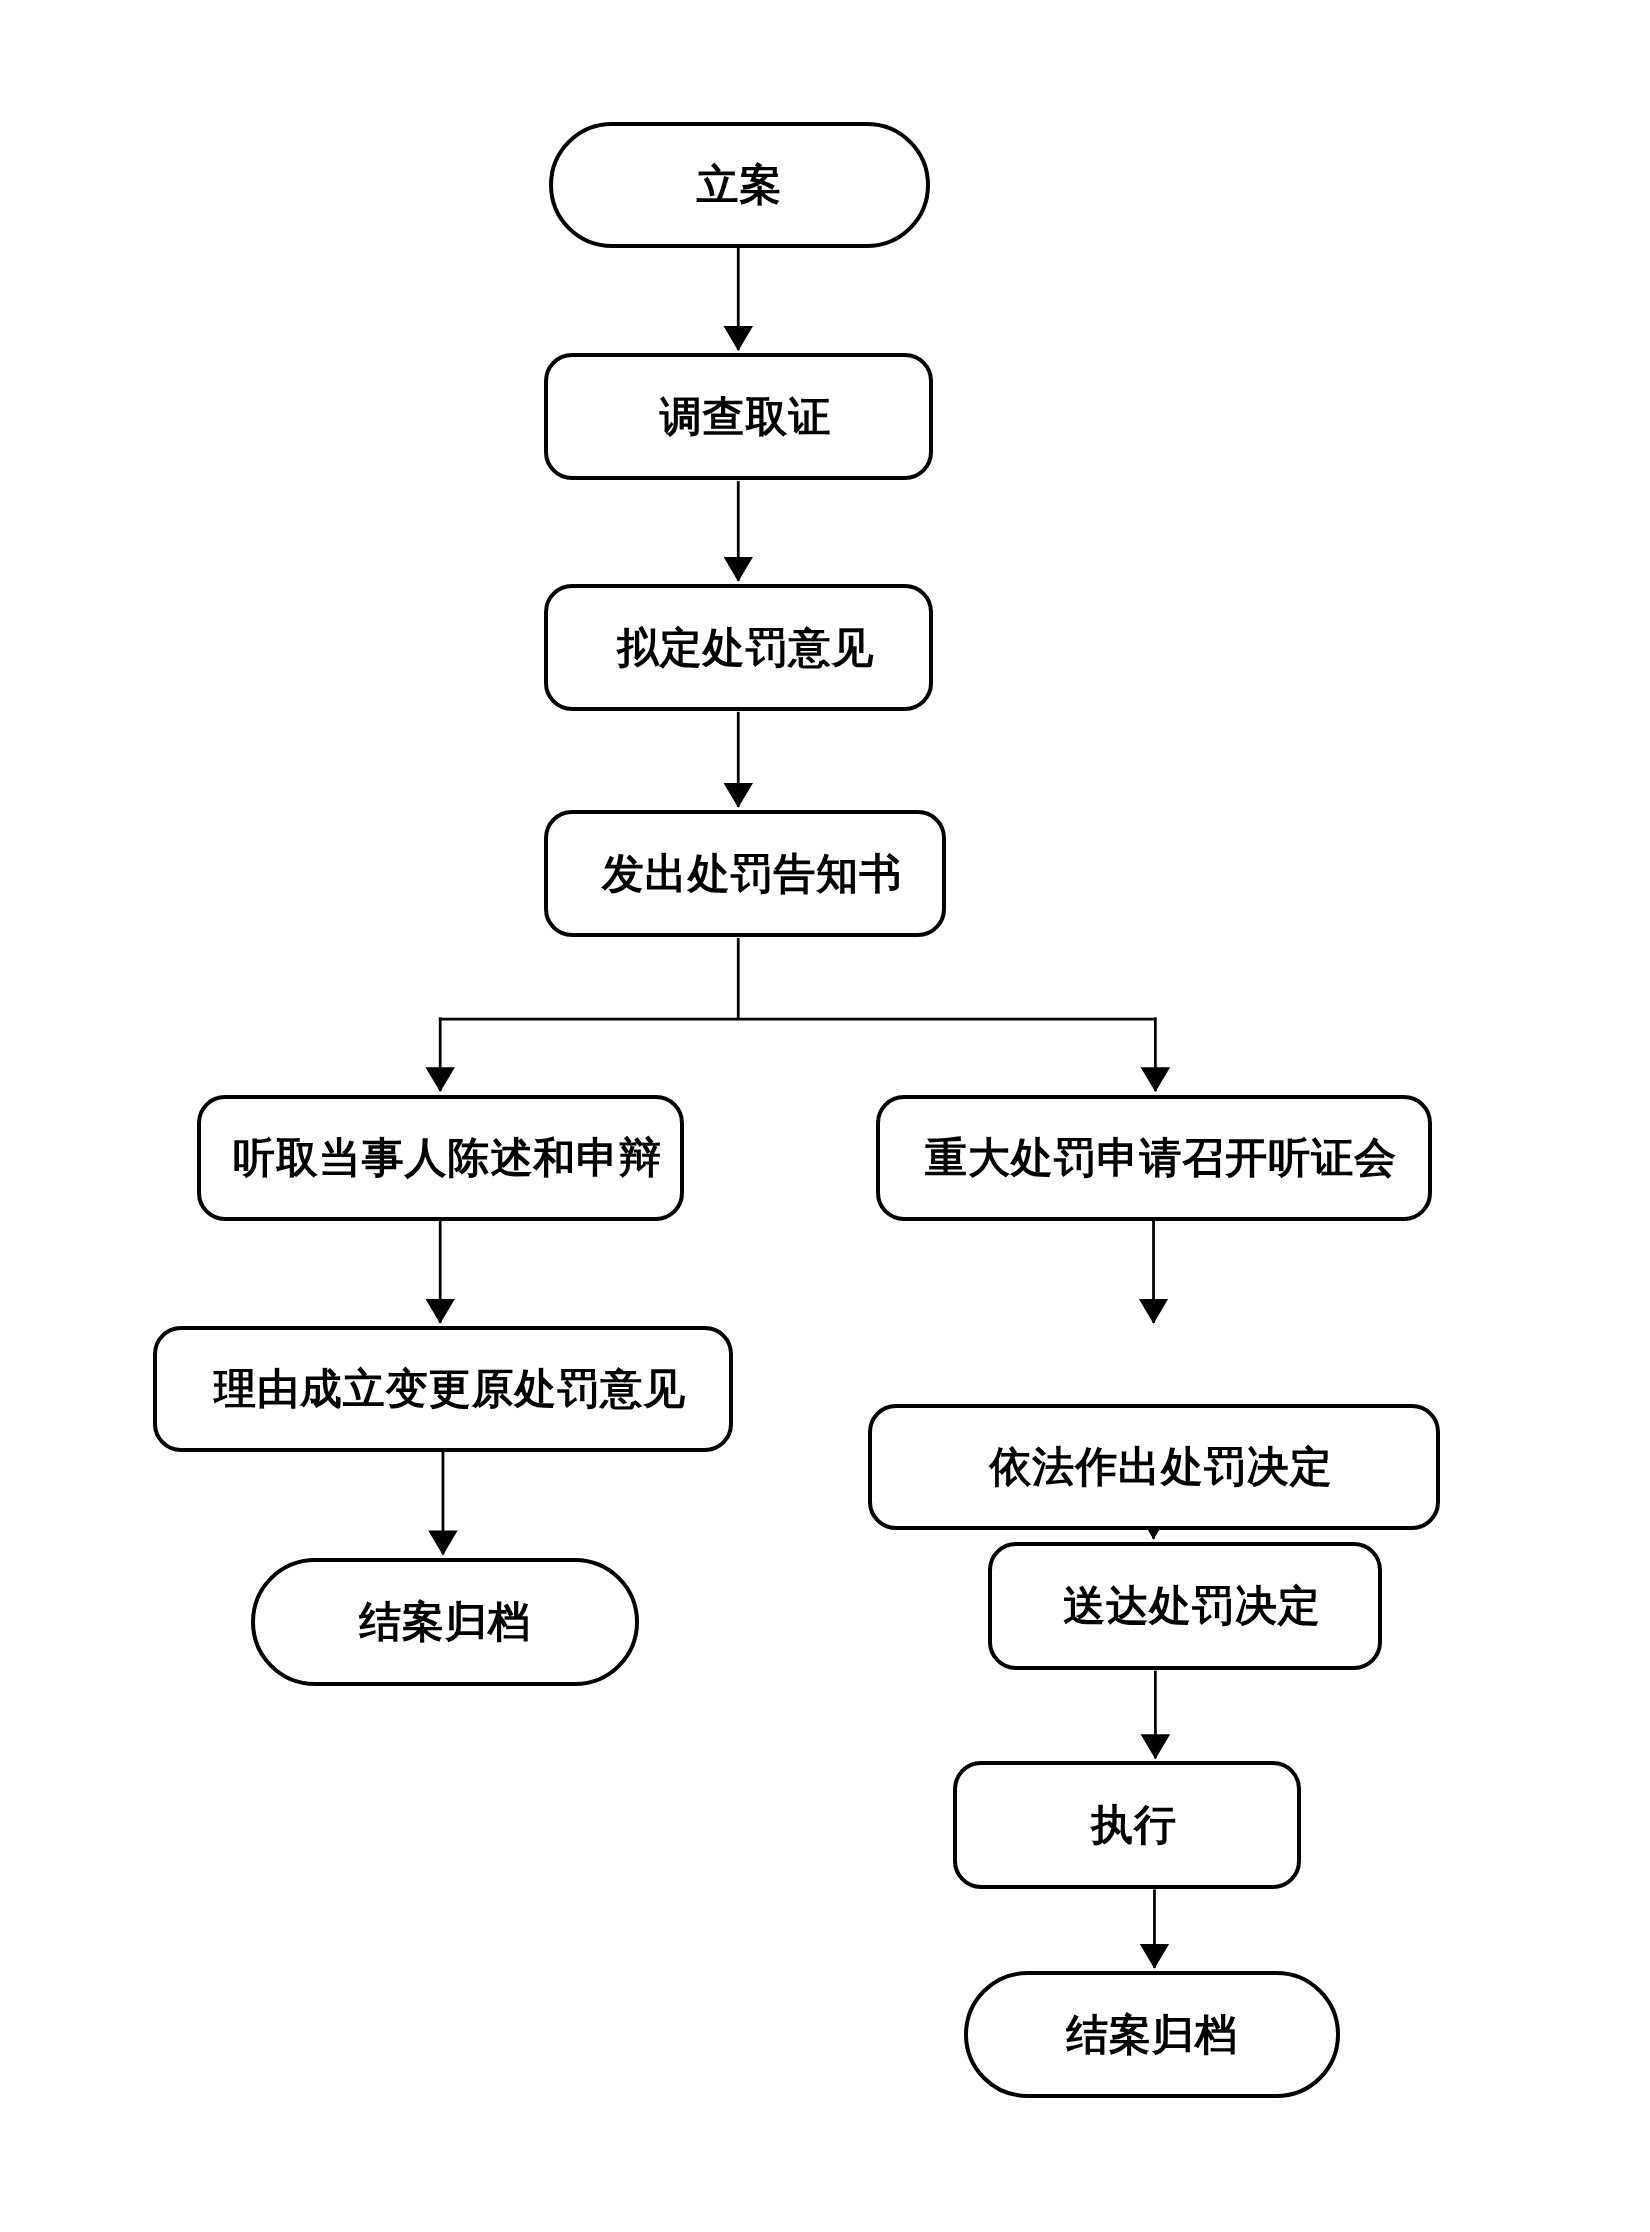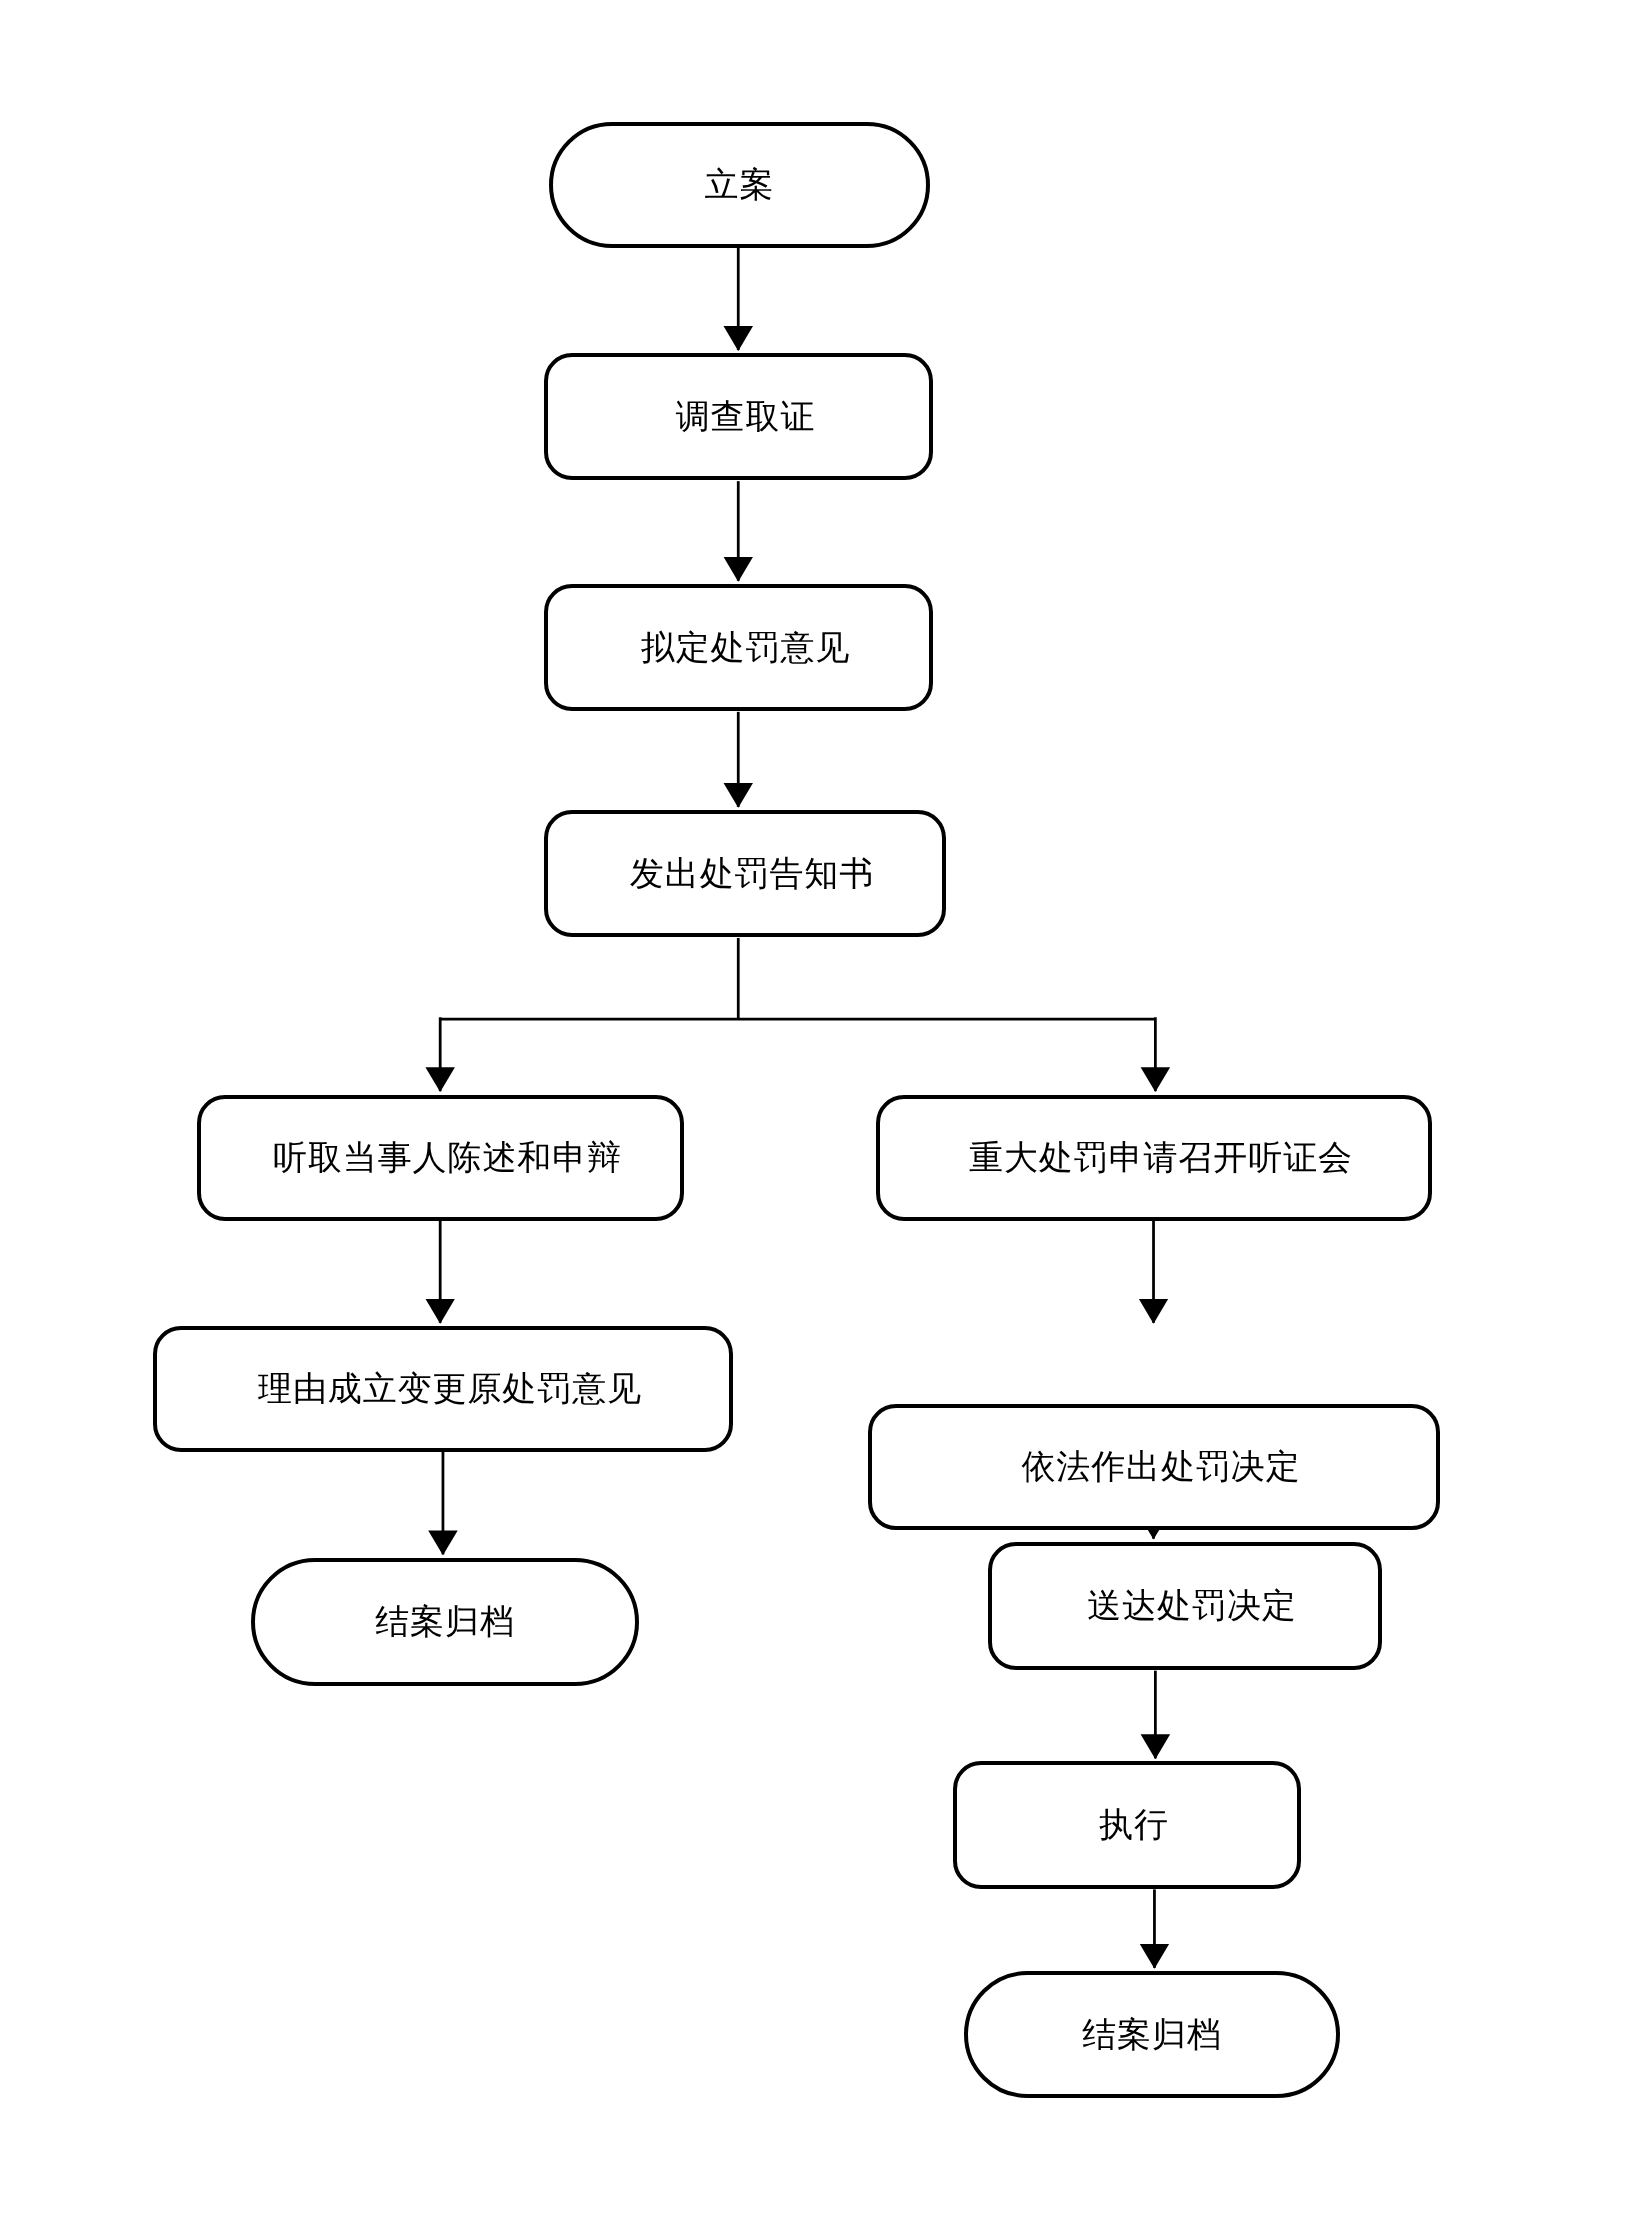--- a/index.html
+++ b/index.html
@@ -23,24 +23,25 @@
     height: 2233px;
   }
   .node {
     position: absolute;
     box-sizing: border-box;
     display: flex;
     align-items: center;
     justify-content: center;
     border: 4.6px solid #000000;
     background: #ffffff;
-    font-size: 34px;
+    font-size: 42px;
     letter-spacing: 0.9px;
     text-align: center;
     white-space: nowrap;
+    font-weight: bold;
   }
   .rounded-rect {
     border-radius: 28px;
     padding-left: 14px;
   }
   .stadium {
     border-radius: 65px;
   }
 </style>
 </head>

